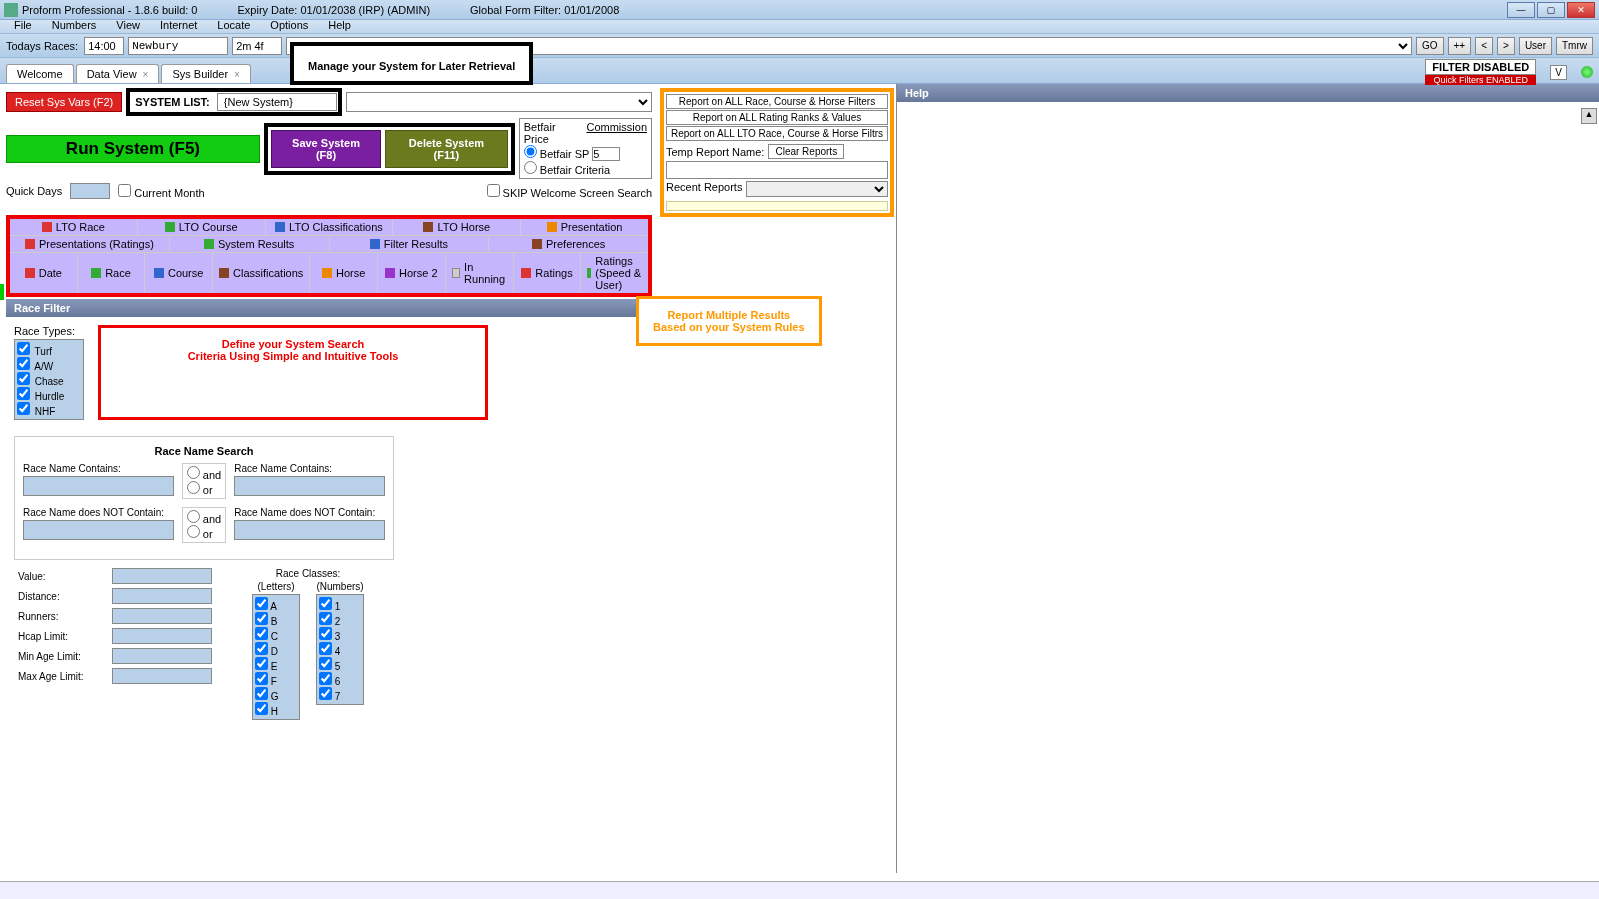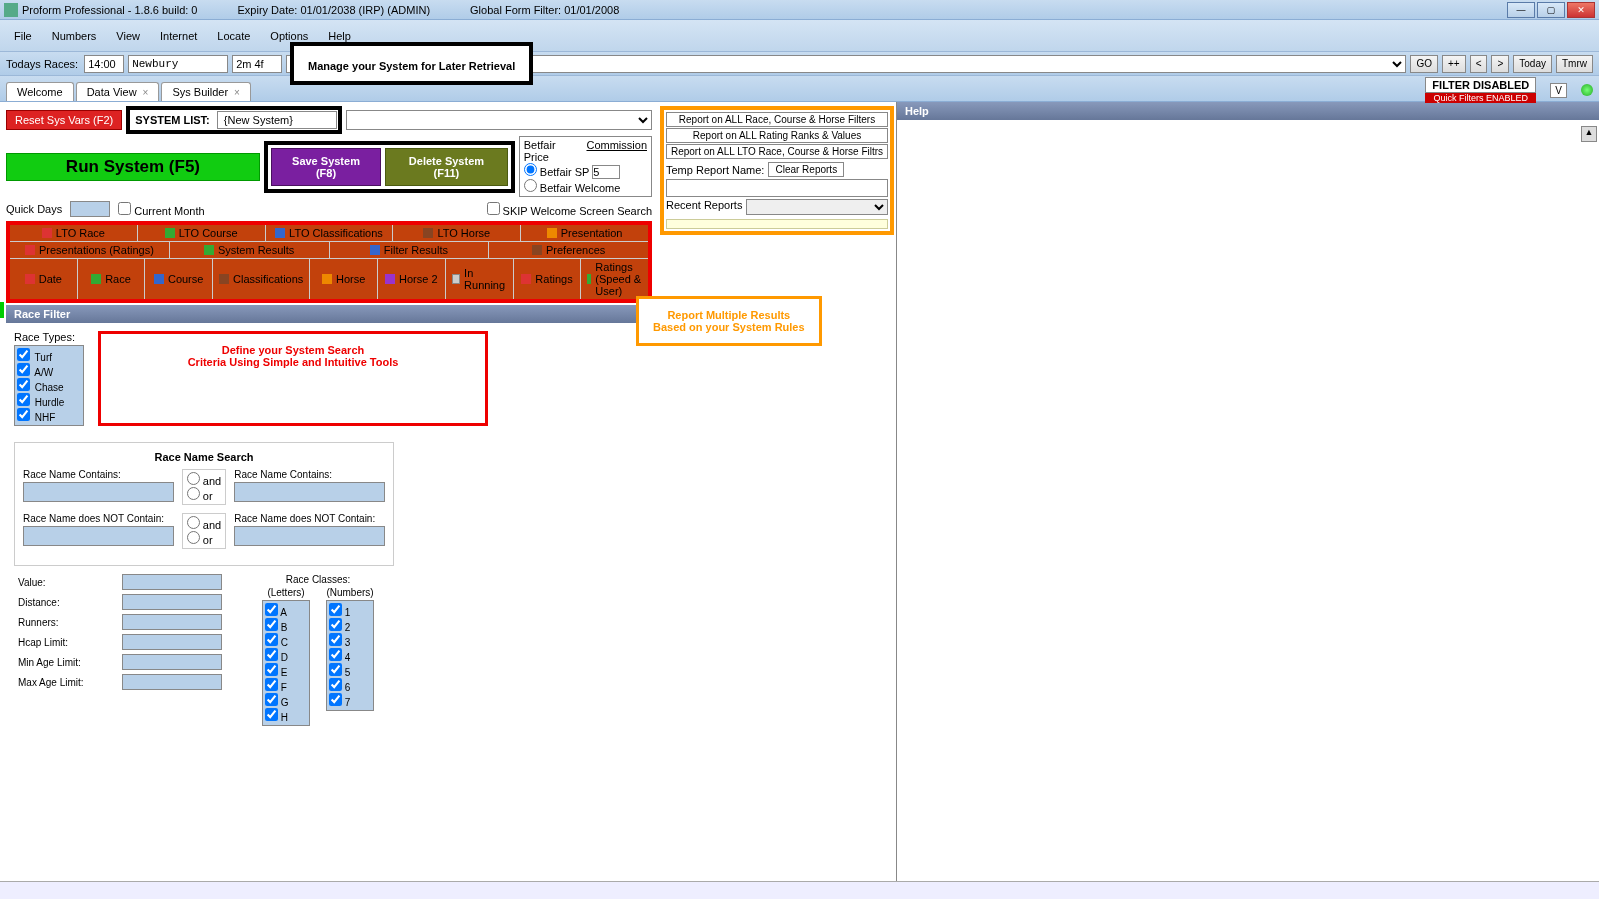--- a/index.html
+++ b/index.html
@@ -8,21 +8,21 @@
 
 .titlebar { background: linear-gradient(#c8dcf0, #b0cce8); height: 20px; display: flex; align-items: center; padding: 0 4px; border-bottom: 1px solid #8badd4; }
 .titlebar .icon { width: 14px; height: 14px; background: #5a8; margin-right: 4px; }
 .titlebar .title-text { flex: 0 0 auto; margin-right: 40px; }
 .titlebar .spacer { flex: 1; }
 .win-btns { display: flex; gap: 2px; }
 .win-btn { width: 28px; height: 16px; border: 1px solid #5a7ba8; background: linear-gradient(#d8e8f8,#b8d0e8); font-size: 9px; text-align: center; line-height: 14px; }
 .win-btn.close { background: linear-gradient(#e76,#c33); color:#fff; border-color:#a33; }
 
 
-.menubar { background: linear-gradient(#d4e4f4,#c0d6ec); height: 32px; display: flex; align-items: center; padding: 0 4px; border-bottom: 1px solid #9cb8d8; }
+.menubar { background: linear-gradient(#d4e4f4,#c0d6ec); height: 14px; display: flex; align-items: flex-end; padding: 0 4px; border-bottom: 1px solid #9cb8d8; }
 .menubar .menu-item { padding: 2px 10px; cursor: default; }
 
 
 .toolbar { background: linear-gradient(#c8dcf0,#b0cce8); height: 24px; display: flex; align-items: center; padding: 0 6px; gap: 4px; border-bottom: 1px solid #9cb8d8; }
 .toolbar .lbl { margin-right: 2px; }
 .toolbar input[type=text] { background:#fff; border:1px solid #888; height:18px; padding:0 3px; }
 .toolbar .nav-btn { background:linear-gradient(#f4f4f4,#ddd); border:1px solid #888; height:18px; padding:0 5px; font-size:10px; }
 
 
 .tabstrip { background: linear-gradient(#c8dcf0,#b0cce8); height: 26px; display:flex; align-items:flex-end; padding:0 6px; gap:2px; border-bottom:1px solid #8badd4; position:relative;}
@@ -50,21 +50,21 @@
 .sys-list-sel { border:1px solid #888; padding:2px 6px; min-width:120px; background:#fff;}
 .sys-dropdown { border:1px solid #888; background:#fff; flex:1; height:20px;}
 
 .quick-row { display:flex; align-items:center; gap:8px; margin-top:4px;}
 .quick-row input[type=text]{ width:40px; height:16px; background:#b8d0e8; border:1px solid #888;}
 
 .betfair-box { border:1px solid #888; padding:2px 4px; font-size:10px; }
 .betfair-box input[type=text]{ width:28px; border:1px solid #888;}
 
 
-.filter-tabs { border:4px solid #e00; background:#c2410c; margin-top:4px;}
+.filter-tabs { border:4px solid #e00; background:#c4b5fd; margin-top:16px;}
 .ft-row { display:flex; border-bottom:1px solid #ccc;}
 .ft-row:last-child{border-bottom:none;}
 .ft-item { padding:2px 6px; border-right:1px solid #ccc; display:flex; align-items:center; gap:4px; flex:1; justify-content:center; font-size:10px;}
 .ft-item:last-child{border-right:none;}
 .ft-ico { width:10px; height:10px; display:inline-block; }
 .ico-red{background:#d33;} .ico-grn{background:#3a3;} .ico-blu{background:#36c;} .ico-org{background:#e80;} .ico-pur{background:#93c;} .ico-cal{background:#ccc;border:1px solid #888;} .ico-hrs{background:#842;}
 
 
 .section-hdr { background:linear-gradient(#89b,#679); color:#fff; padding:3px 8px; font-weight:bold; margin-top:2px;}
 .race-filter { padding:8px; display:flex; gap:14px;}
@@ -81,21 +81,21 @@
 .rns-box { border:1px solid #ccc; padding:8px; margin:8px; width:380px;}
 .rns-title { text-align:center; font-weight:bold; margin-bottom:6px;}
 .rns-row { display:flex; gap:8px; align-items:flex-start; margin-bottom:8px;}
 .rns-col { flex:1;}
 .rns-lbl { font-size:10px; margin-bottom:2px; display:block;}
 .rns-inp { width:100%; height:20px; background:#b8d0e8; border:1px solid #888;}
 .andor { border:1px solid #ccc; padding:2px 4px; font-size:10px;}
 
 .val-row { display:flex; gap:40px; padding:0 12px;}
 .val-col { }
-.val-item { display:flex; align-items:center; gap:24px; margin-bottom:4px;}
+.val-item { display:flex; align-items:center; gap:14px; margin-bottom:4px;}
 .val-item .vlbl{ width:80px; font-size:10px;}
 .val-item input{ width:100px; height:16px; background:#b8d0e8; border:1px solid #888;}
 .cls-title{text-align:center; font-size:10px; margin-bottom:2px;}
 .cls-box { background:#b8d0e8; border:1px solid #888; padding:2px; width:48px;}
 .cls-box label{display:block; font-size:10px;}
 
 
 .report-box { border:4px solid #f90; padding:2px; margin-bottom:4px;}
 .rpt-btn { display:block; width:100%; background:#fff; border:1px solid #888; padding:1px 2px; font-size:10px; margin-bottom:1px; text-align:center;}
 .rpt-row { display:flex; align-items:center; gap:4px; font-size:10px; padding:2px 0;}
@@ -140,21 +140,21 @@
 <div class="toolbar">
   <span class="lbl">Todays Races:</span>
   <input type="text" style="width: 40px;" value="14:00">
   <input type="text" style="width: 100px; font-family: Liberation Mono, monospace;" value="Newbury">
   <input type="text" style="width: 50px;" value="2m 4f">
   <select style="flex:1;height:18px;border:1px solid #888;background:#fff"></select>
   <button class="nav-btn">GO</button>
   <button class="nav-btn">++</button>
   <button class="nav-btn">&lt;</button>
   <button class="nav-btn">&gt;</button>
-  <button class="nav-btn">Today</button>
+  <button class="nav-btn">User</button>
   <button class="nav-btn">Tmrw</button>
 </div>
 
 <div class="tabstrip">
   <div class="tab">
       <span>Welcome</span>
     </div>
   <div class="tab">
       <span>Data View</span>
       <span class="tab-close">×</span>
@@ -193,21 +193,21 @@
       <span class="black-frame" style="display:flex;gap:4px;padding:3px">
         <button class="btn-purple">Save System (F8)</button>
         <button class="btn-olive">Delete System (F11)</button>
       </span>
       <div class="betfair-box">
         <div style="display:flex;gap:6px">
             <span>Betfair Price</span>
             <span style="text-decoration:underline">Commission</span>
           </div>
         <div><label><input type="radio" checked="" style=""> <span>Betfair SP</span></label> <input type="text" value="5" style=""></div>
-        <div><label><input type="radio" style=""> <span>Betfair Welcome</span></label></div>
+        <div><label><input type="radio" style=""> <span>Betfair Criteria</span></label></div>
       </div>
     </div>
 
     <div class="quick-row">
       <span>Quick Days</span>
       <input type="text" style="">
       <label><input type="checkbox" style=""> <span>Current Month</span></label>
       <span style="flex:1"></span>
       <label><input type="checkbox" style=""> <span>SKIP Welcome Screen Search</span></label>
     </div>

